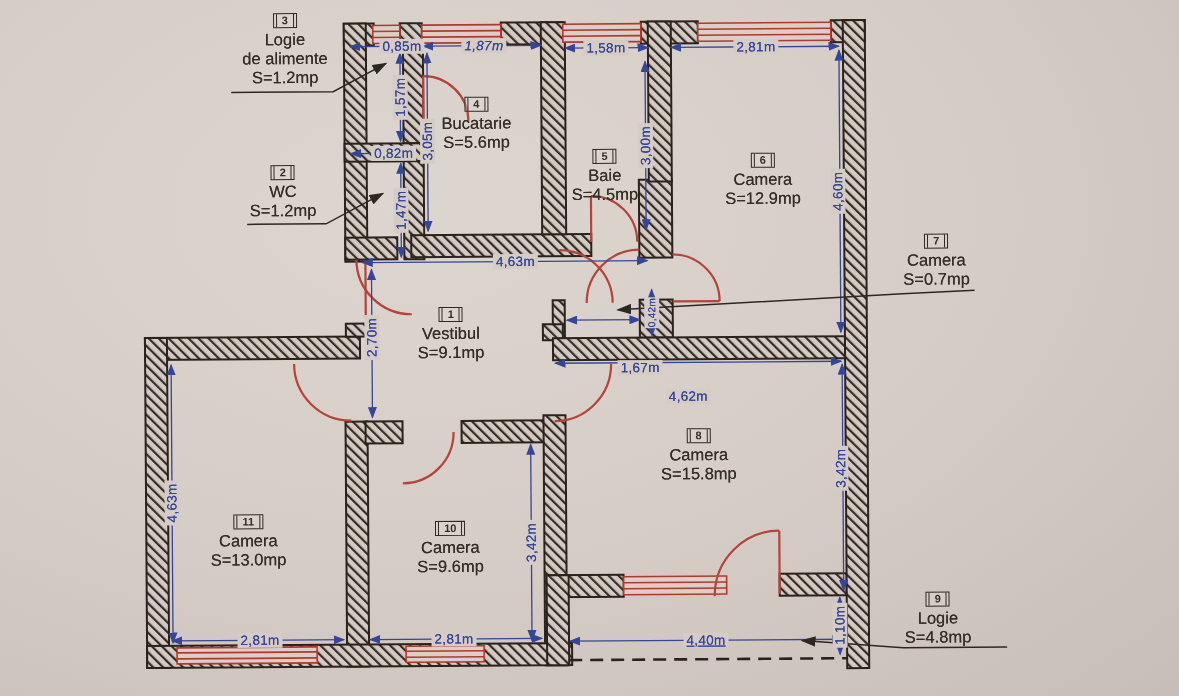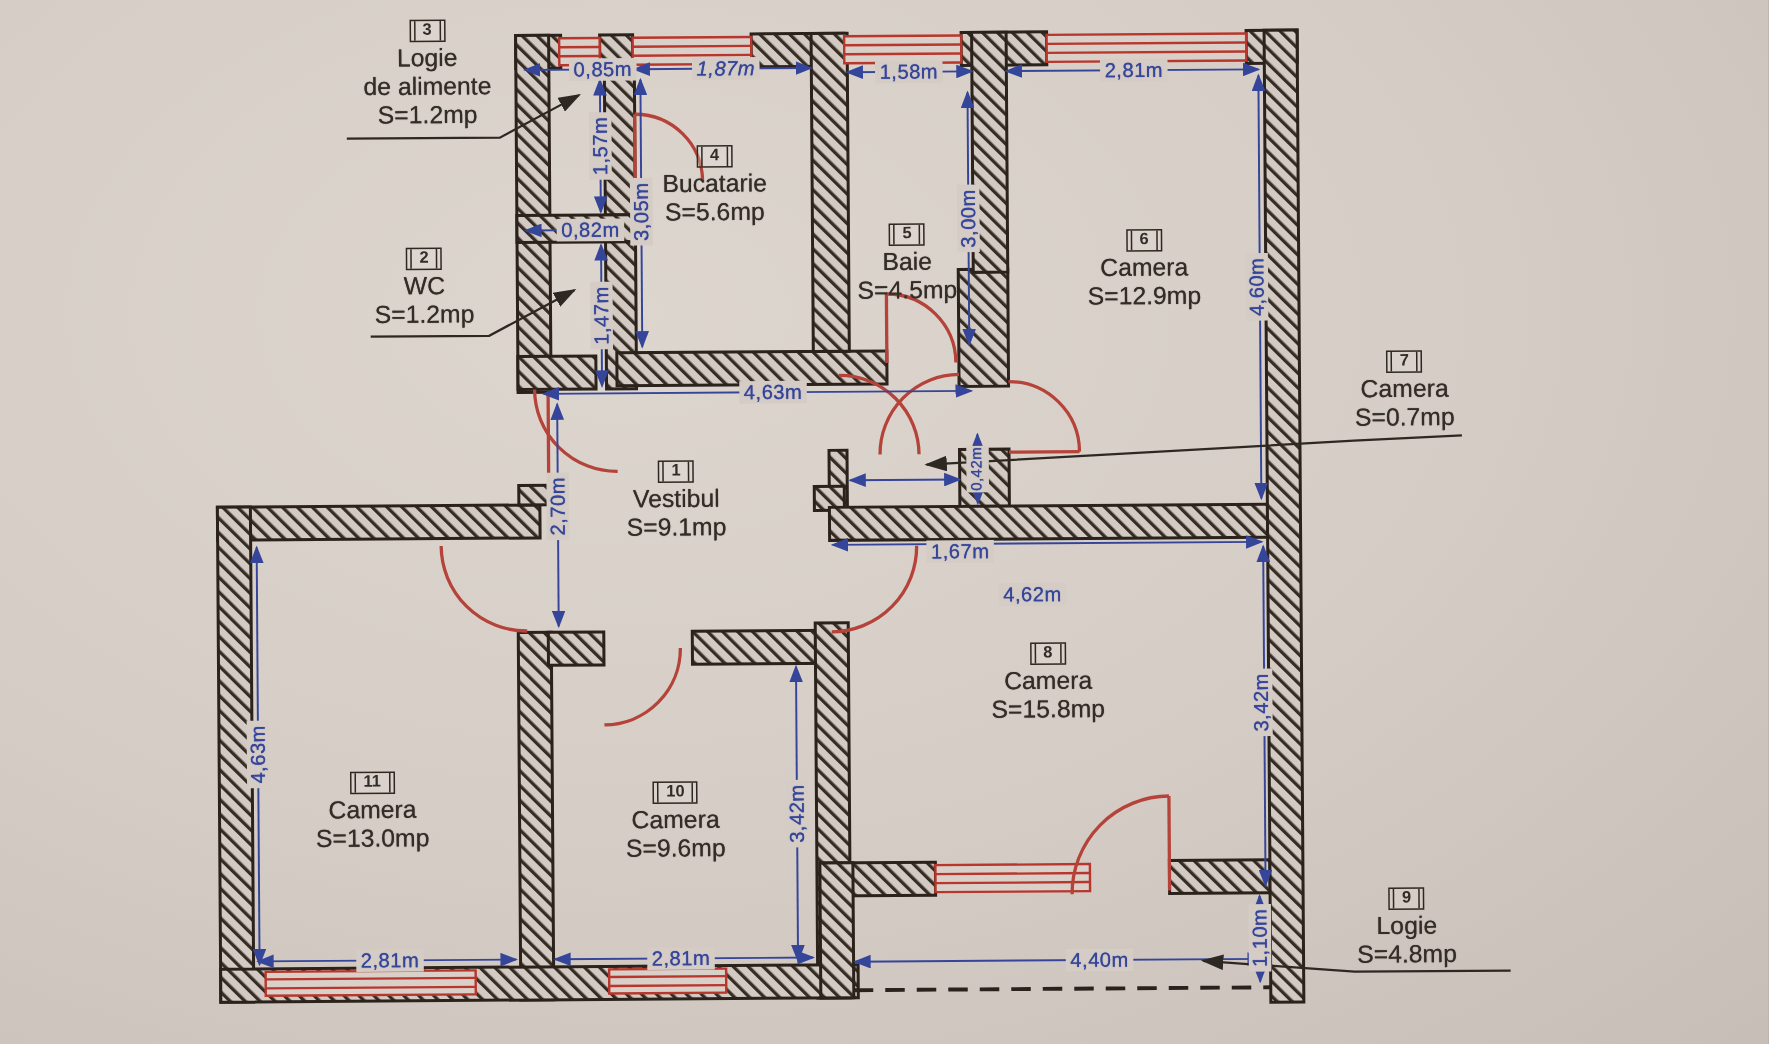--- a/index.html
+++ b/index.html
@@ -257,17 +257,17 @@
         <span class="dim" style="left: 516px; top: 261px;">4,63m</span>
         <span class="dim rot" style="left: 372px; top: 336px;">2,70m</span>
         <span class="dim" style="left: 640px; top: 320px; margin-top: 48px;">1,67m</span>
         <span class="dim rot small" style="left: 652px; top: 313px;">0,42m</span>
         <span class="dim" style="left: 688px; top: 363px; margin-top: 34px;">4,62m</span>
         <span class="dim rot" style="left: 840px; top: 470px;">3,42m</span>
         <span class="dim rot" style="left: 171px; top: 500px;">4,63m</span>
         <span class="dim rot" style="left: 530px; top: 542px;">3,42m</span>
         <span class="dim" style="left: 258px; top: 638px;">2,81m</span>
         <span class="dim" style="left: 452px; top: 638px;">2,81m</span>
-        <span class="dim" style="left: 731px; top: 641px;">4,40m</span>
+        <span class="dim" style="left: 704px; top: 641px; text-decoration: underline;">4,40m</span>
         <span class="dim rot" style="left: 838px; top: 627px;">1,10m</span>
       </div>
  </div>
 </div>
 
 </body></html>

